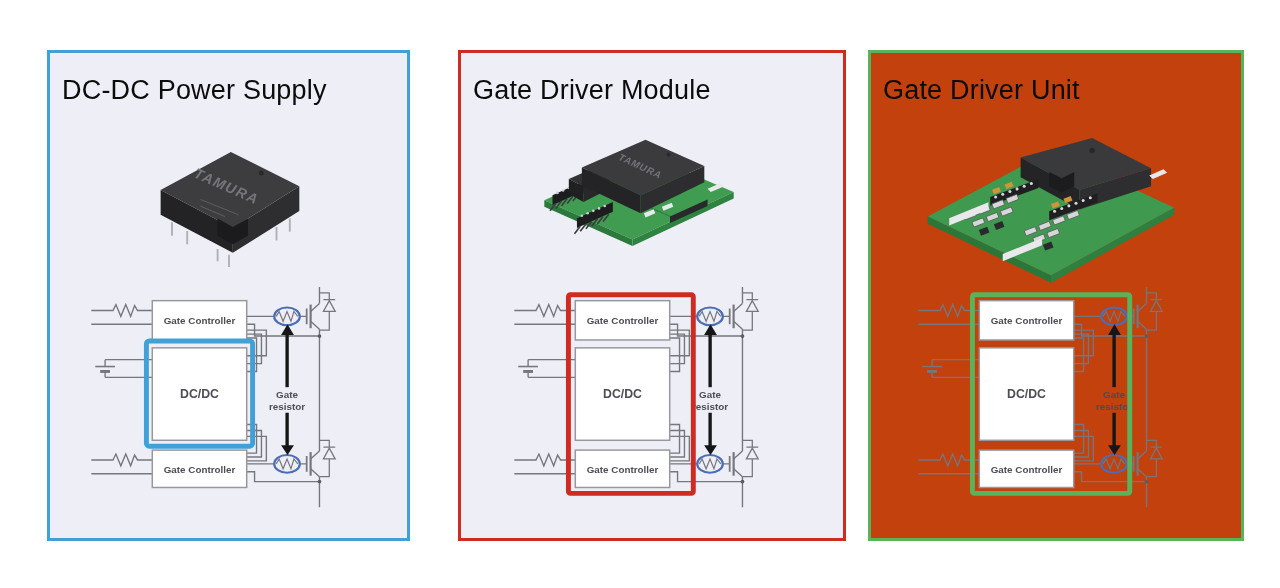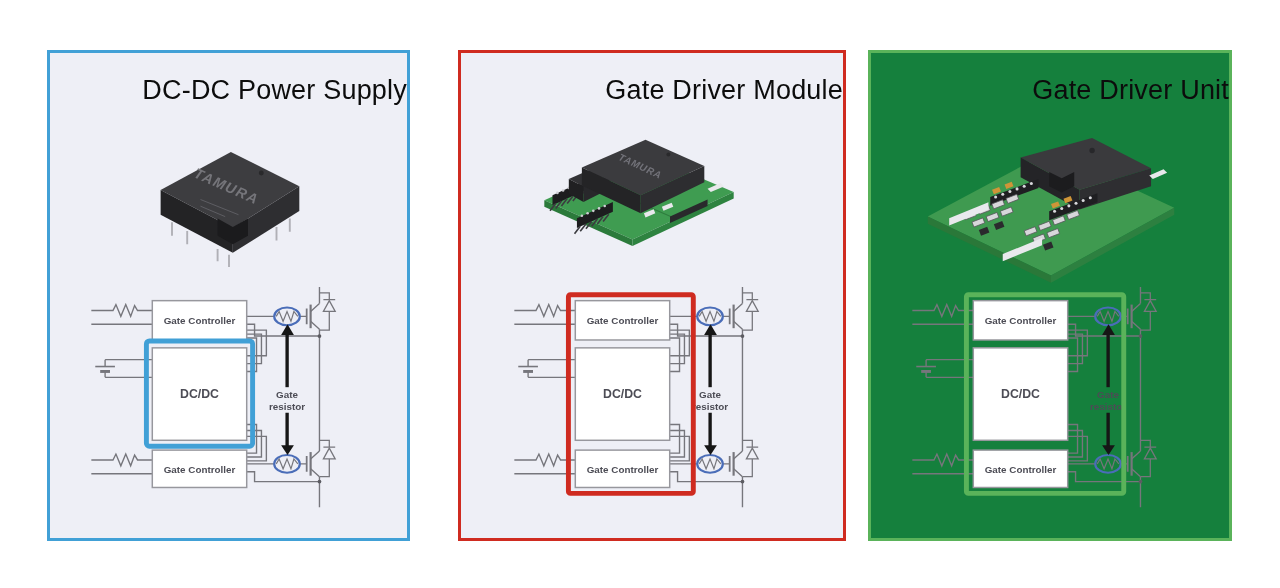--- a/index.html
+++ b/index.html
@@ -1,19 +1,19 @@
 <!DOCTYPE html>
 <html><head>
 <meta charset="utf-8">
 <style>
   html,body{margin:0;padding:0;background:#ffffff;}
   body{width:1280px;height:588px;overflow:hidden;font-family:"Liberation Sans",sans-serif;}
   .stage{position:relative;width:1280px;height:588px;background:#ffffff;}
   .panel{position:absolute;top:50px;width:357px;height:485px;background:#eeeff6;border:3px solid #888;}
-  .panel-title{position:absolute;top:22px;left:12px;right:0;text-align:right;font-size:27px;color:#0c0c0c;letter-spacing:.2px;}
+  .panel-title{position:absolute;top:22px;left:12px;right:0;text-align:left;font-size:27px;color:#0c0c0c;letter-spacing:.2px;}
   .photo{position:absolute;}
   .circuit{position:absolute;top:226px;left:50%;transform:translateX(-50%);width:354px;height:238px;}
   svg text{user-select:none;}
 </style>
 </head>
 <body>
 
 <svg width="0" height="0" style="position:absolute" aria-hidden="true">
   <defs>
     <symbol id="circuit" viewBox="0 0 360 242">
@@ -165,21 +165,21 @@
       </g>
       <polygon points="170,122 216,101 216,109 170,130" fill="#29292c"></polygon>
     </svg>
 
     <svg class="circuit" viewBox="0 0 360 242">
       <use href="#circuit"></use>
       <rect x="95" y="16" width="127" height="202" rx="2" fill="none" stroke="#cf2b20" stroke-width="5"></rect>
     </svg>
   </div>
 
-  <div class="panel" id="p3" style="left: 868px; width: 358px; border-color: rgb(90, 179, 90); background-color: #15803d;">
+  <div class="panel" id="p3" style="left: 868px; width: 358px; border-color: rgb(90, 179, 90); background-color: #c2410c; padding-left: 12px;">
     <div class="panel-title">Gate Driver Unit</div>
 
     <svg class="photo" style="left:46px;top:58px;width:268px;height:179px" viewBox="0 0 300 200">
       <polygon points="12,118 150,44 288,108 150,184" fill="#3f9a50"></polygon>
       <polygon points="12,118 150,184 150,192 12,126" fill="#2a7839"></polygon>
       <polygon points="150,184 288,108 288,116 150,192" fill="#2d8040"></polygon>
       <polygon points="116,52 196,30 262,64 182,88" fill="#3a3a3d"></polygon>
       <polygon points="116,52 182,88 182,110 116,74" fill="#242427"></polygon>
       <polygon points="182,88 262,64 262,84 182,110" fill="#2e2e31"></polygon>
       <path d="M148,68 L162,75 L176,68 L176,84 L162,91 L148,84 Z" fill="#1c1c1e"></path>

